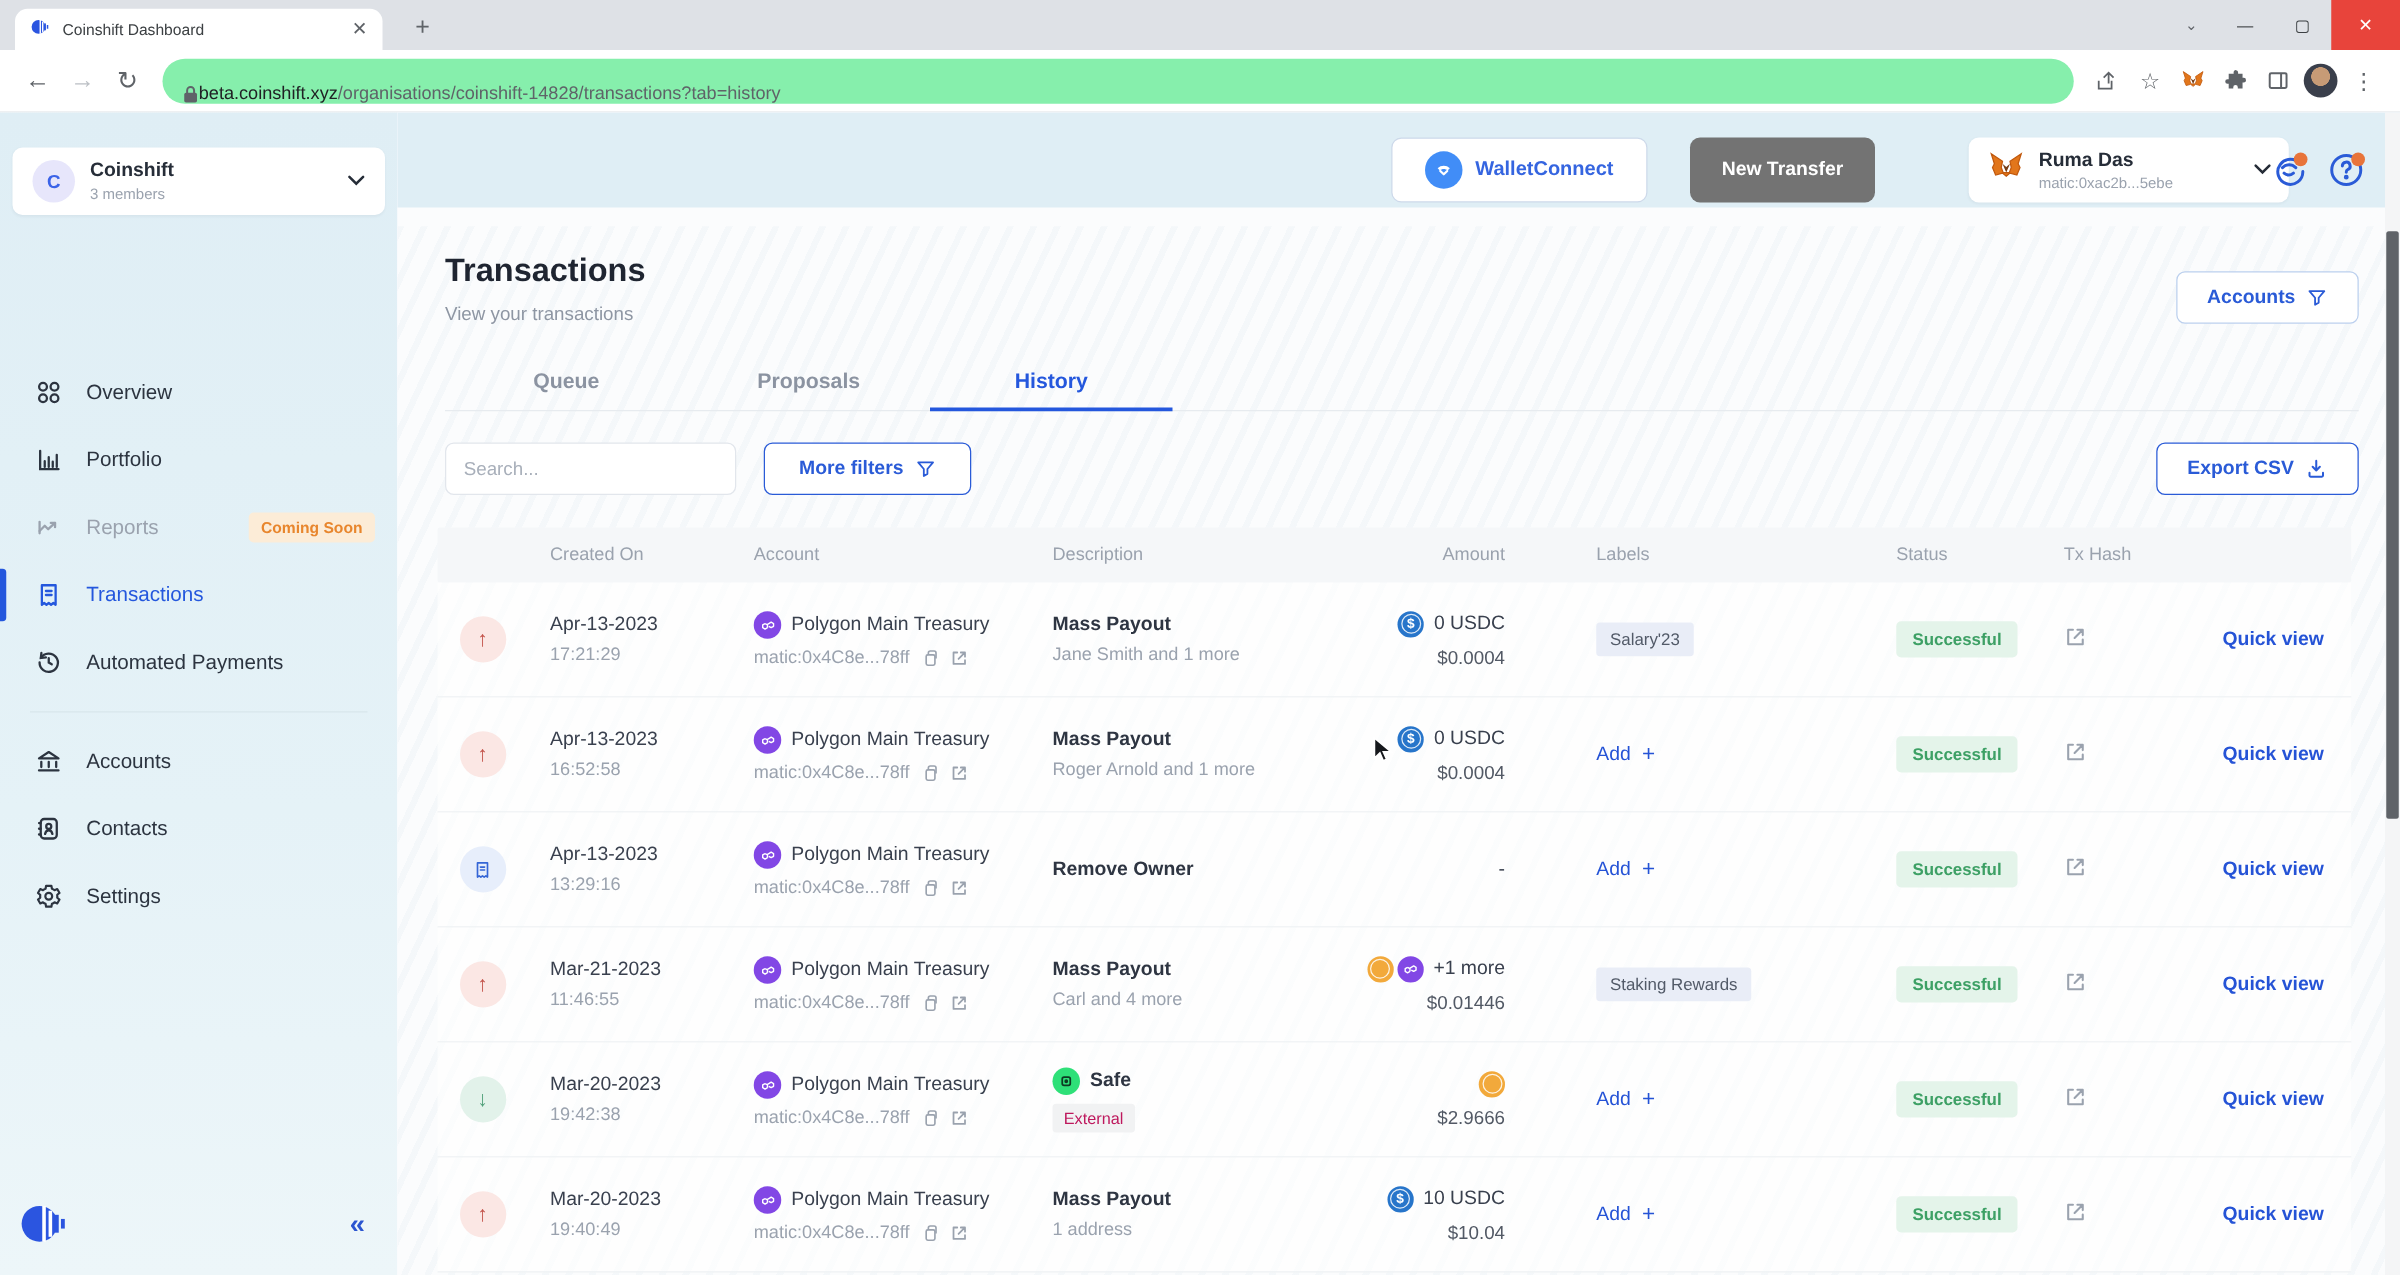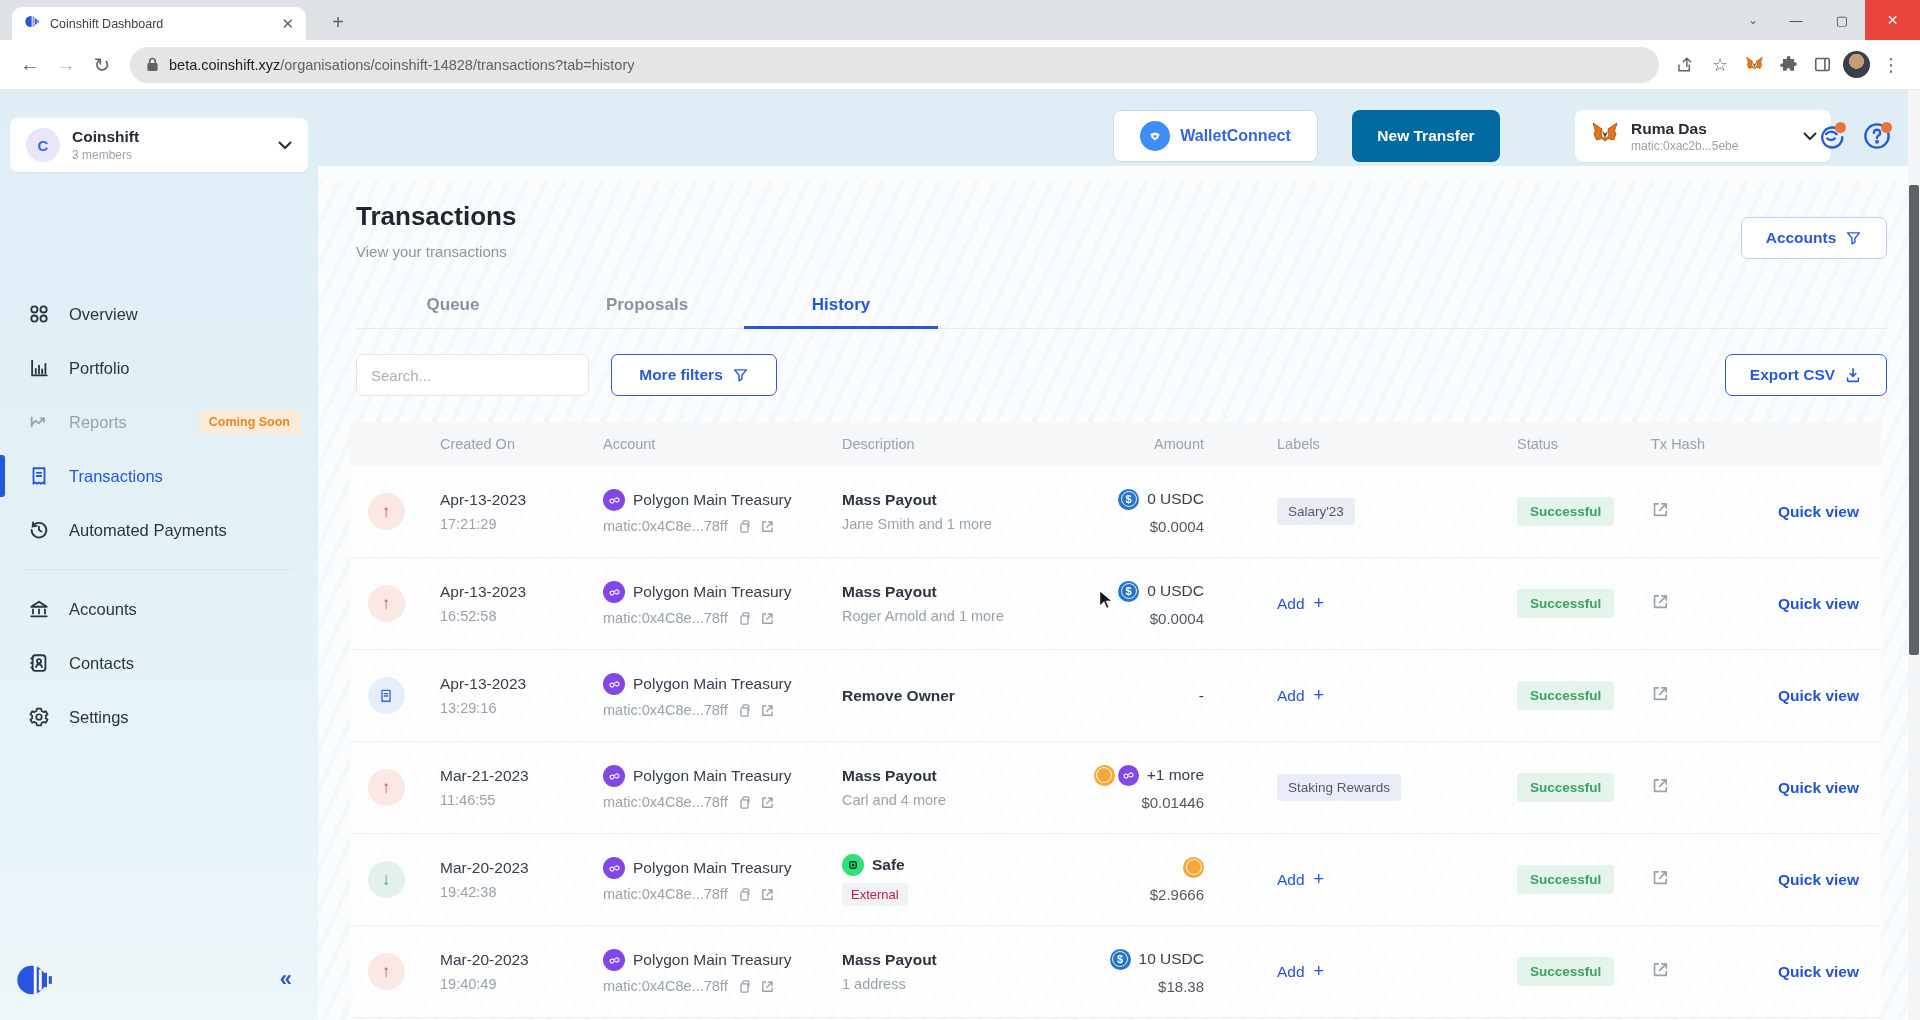--- a/index.html
+++ b/index.html
@@ -17,22 +17,22 @@
   .win-controls { position:absolute; right:0; top:0; height:40px; display:flex; align-items:stretch; }
   .win-btn { width:46px; display:flex; align-items:center; justify-content:center; color:#3c4043; font-size:13px; }
   .win-chev { width:40px; font-size:12px; color:#5f6368; }
   .win-close { width:55px; background:#e8443b; color:#fff; font-size:14px; }
 
   .toolbar { position:absolute; top:40px; left:0; right:0; height:50px; background:#fff;
              border-bottom:1px solid #e9ebee; display:flex; align-items:center; padding:0 12px; }
   .nav-ico { width:36px; height:36px; display:flex; align-items:center; justify-content:center;
              font-size:20px; color:#5f6368; }
   .nav-ico.disabled { color:#bdc1c6; }
-  .urlbar { flex:1; height:36px; background:#e5e5e5; border-radius:18px; margin:0 10px;
-            display:flex; align-items:center; padding:0 16px; gap:10px; overflow:hidden; }
+  .urlbar { flex:1; height:36px; background:#86efac; border-radius:18px; margin:0 10px;
+            display:flex; align-items:flex-end; padding:0 16px; overflow:hidden; }
   .url-text { font-size:14.5px; white-space:nowrap; }
   .url-domain { color:#202124; }
   .url-path { color:#5f6368; }
   .tb-ico { width:34px; height:34px; display:flex; align-items:center; justify-content:center;
             color:#5f6368; font-size:18px; }
   .avatar { width:27px; height:27px; border-radius:50%;
             background: radial-gradient(circle at 50% 38%, #c79b76 0 34%, #3a3f4b 36% 100%); margin:0 4px; }
 
   
   .app { position:absolute; top:90px; left:0; right:0; bottom:0; display:flex; }
@@ -64,21 +64,21 @@
                  font-weight:700; padding:5px 10px; border-radius:4px; }
   .nav-divider { height:1px; background:#d7e6ec; margin:12px 24px; }
   .side-logo { position:absolute; left:14px; bottom:14px; }
   .collapse-btn { position:absolute; right:26px; bottom:28px; color:#2b55d0; font-size:22px; font-weight:700; }
 
   
   .wc-btn { position:absolute; left:795px; top:20px; width:205px; height:52px; background:#fff;
             border:1px solid #cdd9ea; border-radius:8px; display:flex; align-items:center; justify-content:center;
             gap:10px; font-size:16px; font-weight:700; color:#3565e0; }
   .wc-logo { width:30px; height:30px; border-radius:50%; background:#418df7; display:flex; align-items:center; justify-content:center; }
-  .nt-btn { position:absolute; left:1034px; top:20px; width:148px; height:52px; background:#0369a1; border:none;
+  .nt-btn { position:absolute; left:1034px; top:20px; width:148px; height:52px; background:#737373; border:none;
             border-radius:8px; color:#fff; font-size:15.5px; font-weight:600; font-family:inherit; }
   .user-card { position:absolute; left:1222px; top:20px; width:256px; height:52px; background:#fff;
                border-radius:8px; display:flex; align-items:center; padding:0 14px; gap:10px;
                box-shadow:0 1px 2px rgba(30,50,80,.05);margin-left:35px; }
   .user-meta { flex:1; }
   .user-name { font-size:15.5px; font-weight:700; color:#262d38; }
   .user-addr { font-size:12px; color:#9aa2ae; margin-top:1px; }
   .band-ico { position:absolute; top:31px; width:32px; height:32px; }
   .dot { position:absolute; width:11px; height:11px; border-radius:50%; background:#e8743a; top:-2px; right:-2px; }
 
@@ -737,21 +737,21 @@
                   </div>
                   <div class="line2">1 address</div>
                 </div>
                 <div class="tar">
                   <div class="line1" style="justify-content:flex-end;">
                     <span class="coin-stack">
                       <span class="coin usdc"><span class="coin-ring"></span>$</span>
                     </span>
                     <span>10 USDC</span>
                   </div>
-                  <div class="amt-usd">$18.38</div>
+                  <div class="amt-usd">$10.04</div>
                 </div>
                 <div class="pl73"><span class="add-link">Add<span class="plus">+</span></span></div>
                 <div class="pl25"><span class="status-chip">Successful</span></div>
                 <div class="pl19"><span class="ico-gray">
                     <svg width="19" height="19" viewBox="0 0 16 16" fill="none" stroke="#9aa2ae" stroke-width="1.4" stroke-linecap="round" stroke-linejoin="round">
                       <path d="M6.2 3.2H3v9.8h9.8V9.8M9.2 3.2H12.8V6.8M12.6 3.4 7.3 8.7"></path>
                     </svg>
                   </span></div>
                 <div class="pl26"><span class="quick-view">Quick view</span></div>
               </div>

